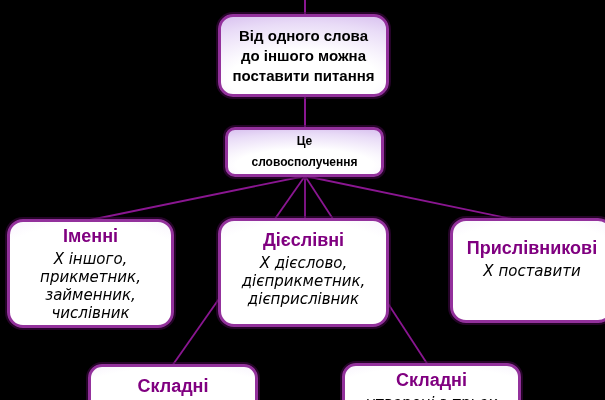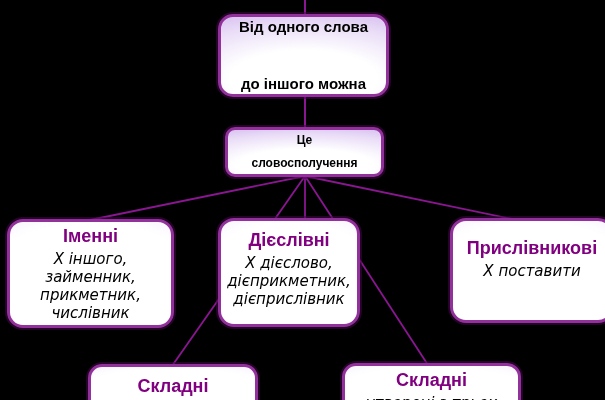--- a/index.html
+++ b/index.html
@@ -8,33 +8,33 @@
     overflow:hidden; font-family:"Liberation Sans", sans-serif;
   }
   .links { position:absolute; left:0; top:0; width:605px; height:400px; }
   .node {
     position:absolute; box-sizing:border-box;
     border:3px solid #93319c; border-radius:16px;
     box-shadow:0 0 0 2px rgba(70,8,74,0.55);
     display:flex; flex-direction:column; align-items:center; justify-content:center;
     text-align:center;
   }
-  .grad-strong { background: radial-gradient(140% 115% at 50% 80%, #ffffff 32%, #e9dcf7 62%, #c49fe6 100%); justify-content: space-between; }
+  .grad-strong { background: radial-gradient(140% 115% at 50% 80%, #ffffff 32%, #e9dcf7 62%, #c49fe6 100%); }
   .grad-light  { background: radial-gradient(135% 125% at 50% 70%, #ffffff 55%, #f1e8fa 82%, #d3b8ec 100%); }
   .statement { font-weight:bold; color:#000000; font-size:15px; line-height:20px; }
   .statement.big { font-size:12px; line-height:21px; }
   .gtitle { font-weight:bold; color:#800080; font-size:18px; line-height:22px; margin-bottom:3px; }
   .gbody {
     font-style:italic; color:#000000; font-size:15px; line-height:18px;
     font-family:"DejaVu Sans", sans-serif;
   }
   #box-root      { left:218px; top:14px;  width:171px; height:83px;  border-radius:15px; }
   #box-concept   { left:225px; top:127px; width:159px; height:50px;  border-radius:10px; }
   #box-nominal   { left:7px;   top:219px; width:167px; height:109px; }
-  #box-verbal    { left:218px; top:218px; width:142px; height:109px; padding-bottom:8px; }
+  #box-verbal    { left:218px; top:218px; width:171px; height:109px; padding-bottom:8px; }
   #box-adverbial { left:450px; top:218px; width:164px; height:105px; padding-bottom:24px; }
   #box-complex-left  { left:88px;  top:364px; width:170px; height:72px; justify-content:flex-start; padding-top:8px; border-radius:14px; }
   #box-complex-right { left:342px; top:363px; width:179px; height:75px; justify-content:flex-start; padding-top:3px; border-radius:14px; }
 </style>
 </head>
 <body>
 
 <div class="canvas">
 
   <svg class="links" viewBox="0 0 605 400" aria-hidden="true">
@@ -43,32 +43,33 @@
     <line x1="305" y1="176" x2="90" y2="220" stroke="#8a1691" stroke-width="1.8"></line>
     <line x1="305" y1="176" x2="172" y2="366" stroke="#8a1691" stroke-width="1.8"></line>
     <line x1="305" y1="176" x2="305" y2="220" stroke="#8a1691" stroke-width="1.8"></line>
     <line x1="305" y1="176" x2="428" y2="365" stroke="#8a1691" stroke-width="1.8"></line>
     <line x1="305" y1="176" x2="512" y2="219" stroke="#8a1691" stroke-width="1.8"></line>
   </svg>
 
   <div class="node grad-strong" id="box-root">
     <div class="statement">Від одного слова</div>
     <div class="statement">до іншого можна</div>
+    <div class="statement">поставити питання</div>
   </div>
 
   <div class="node grad-strong" id="box-concept">
     <div class="statement big">Це</div>
     <div class="statement big">словосполучення</div>
   </div>
 
   <div class="node grad-light" id="box-nominal">
     <div class="gtitle">Іменні</div>
     <div class="gbody">Х іншого,</div>
+    <div class="gbody">прикметник,</div>
     <div class="gbody">займенник,</div>
-    <div class="gbody">прикметник,</div>
     <div class="gbody">числівник</div>
   </div>
 
   <div class="node grad-light" id="box-verbal">
     <div class="gtitle">Дієслівні</div>
     <div class="gbody">Х дієслово,</div>
     <div class="gbody">дієприкметник,</div>
     <div class="gbody">дієприслівник</div>
   </div>
 

